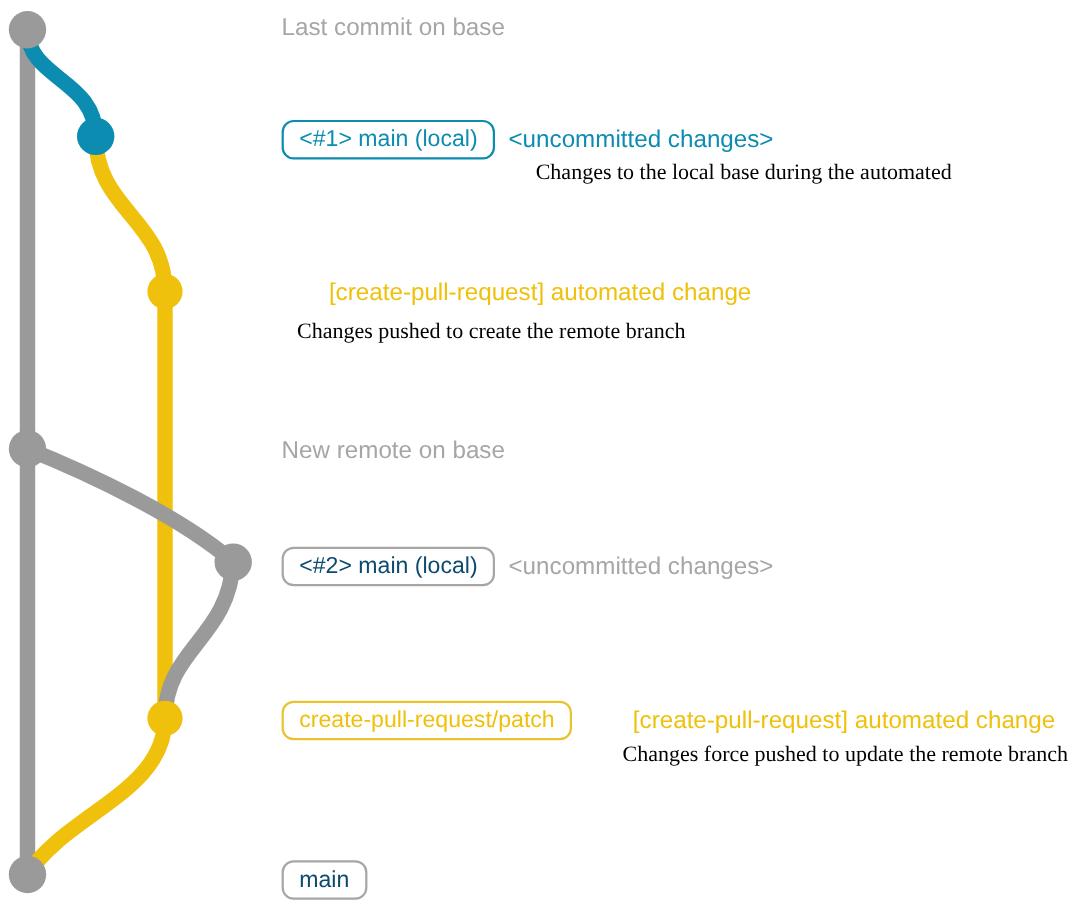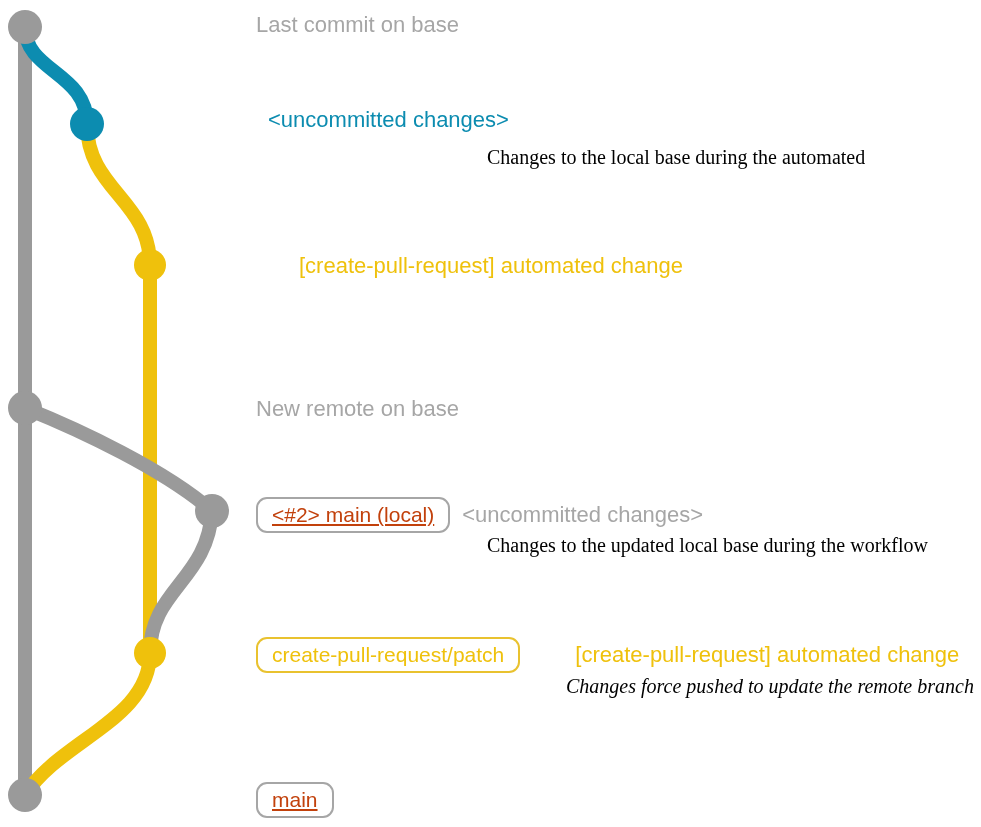--- a/index.html
+++ b/index.html
@@ -48,21 +48,21 @@
     border-radius: 11px;
     padding: 5px 14px 6px 14px;
     font-size: 21px;
     line-height: 1;
     color: #999999;
     background: #ffffff;
     white-space: nowrap;
     box-sizing: border-box;
   }
   .pill.blue  { border-color: #0c8cb0; color: #0c8cb0; }
-  .pill.gray  { border-color: #a6a6a6; color: #c2410c; text-decoration: underline; }
+  .pill.gray  { border-color: #a6a6a6; color: #0c4a6e; }
   .pill.yellow{ border-color: #e9c22f; color: #efc10c; }
 
   .subject {
     font-size: 22px;
     line-height: 1;
     white-space: nowrap;
     color: #999999;
   }
   .subject.blue   { color: #0c8cb0; }
   .subject.yellow { color: #efc10c; margin-left: 43px; }
@@ -110,45 +110,46 @@
   <circle cx="25" cy="795" r="17" fill="#9a9a9a"></circle>
 </svg>
 
 <div class="annotation-layer">
 
   <div class="row" style="left:256px; top:14px;">
     <span class="subject gray">Last commit on base</span>
   </div>
 
   <div class="row" style="left:256px; top:109px;">
+    <span class="pill blue">&lt;#1&gt; main (local)</span>
     <span class="pill-gap"></span>
     <span class="subject blue">&lt;uncommitted changes&gt;</span>
   </div>
   <div class="note" style="left:487px; top:147px;">Changes to the local base during the automated</div>
 
   <div class="row" style="left:256px; top:255px;">
     <span class="subject yellow">[create-pull-request] automated change</span>
   </div>
+  <div class="note" style="left:270px; top:291px;">Changes pushed to create the remote branch</div>
 
   <div class="row" style="left:256px; top:398px;">
     <span class="subject gray">New remote on base</span>
   </div>
 
   <div class="row" style="left:256px; top:497px;">
     <span class="pill gray">&lt;#2&gt; main (local)</span>
     <span class="pill-gap"></span>
     <span class="subject gray">&lt;uncommitted changes&gt;</span>
   </div>
-  <div class="note" style="left:487px; top:535px;">Changes to the updated local base during the workflow</div>
 
   <div class="row" style="left:256px; top:637px;">
     <span class="pill yellow">create-pull-request/patch</span>
     <span class="pill-gap"></span>
     <span class="subject yellow">[create-pull-request] automated change</span>
   </div>
-  <div class="note" style="left:566px; top:676px;font-style:italic;">Changes force pushed to update the remote branch</div>
+  <div class="note" style="left:566px; top:676px;">Changes force pushed to update the remote branch</div>
 
   <div class="row" style="left:256px; top:782px;">
     <span class="pill gray">main</span>
     <span class="pill-gap"></span>
   </div>
 
 </div>
 
 </body></html>

